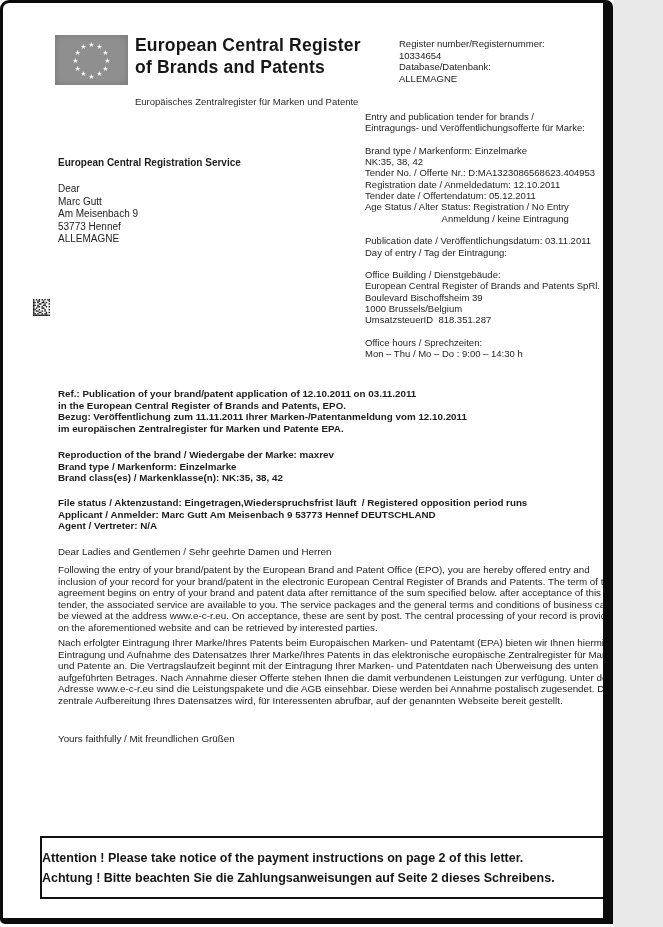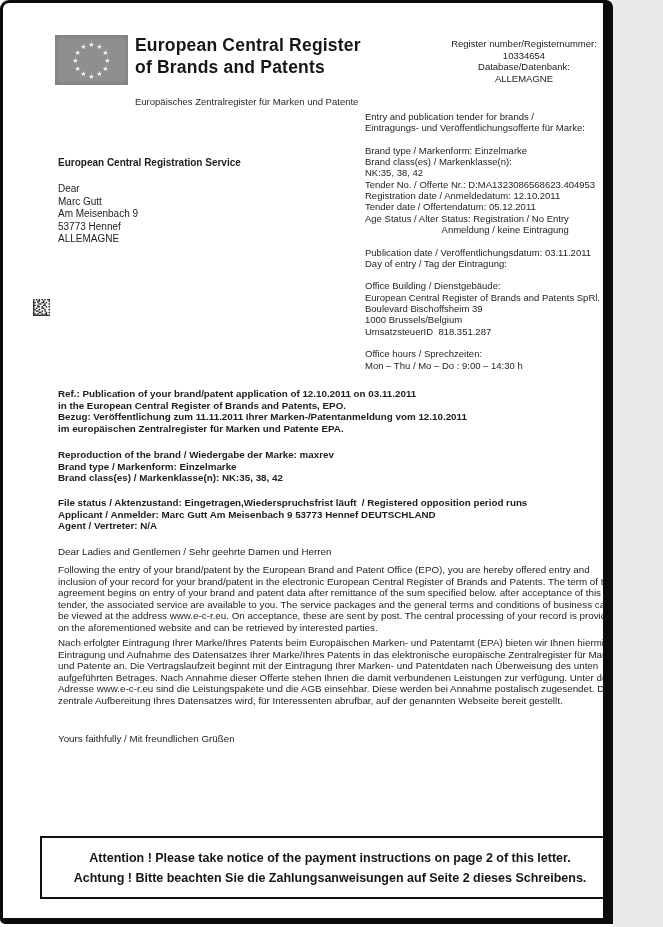--- a/index.html
+++ b/index.html
@@ -14,21 +14,21 @@
     border-radius:9px 7px 5px 5px;box-sizing:border-box;pointer-events:none;
   }
   .line{white-space:pre-wrap;min-height:1em;}
   
   .flag{position:absolute;left:55px;top:35px;width:73px;height:50px;background:#8f8f8f;
         box-shadow:inset 0 0 6px rgba(0,0,0,.18);}
   .flag .star{position:absolute;color:#f4f4f4;font-size:7px;line-height:7px;width:7px;height:7px;text-align:center;}
   .title-wrap{position:absolute;left:135px;top:34px;width:270px;}
   .title{font-size:17.5px;font-weight:bold;line-height:22px;color:#161616;letter-spacing:.2px;}
   .subtitle{margin-top:18px;font-size:9.5px;color:#2a2a2a;}
-  .register-info{position:absolute;left:399px;top:38px;width:250px;font-size:9.5px;line-height:11.6px;text-align:center;}
+  .register-info{position:absolute;left:399px;top:38px;width:250px;font-size:9.5px;line-height:11.6px;}
   
   .tender{position:absolute;left:365px;top:111px;width:288px;font-size:9.5px;line-height:11.3px;}
   
   .recipient{position:absolute;left:58px;top:157px;width:290px;font-size:10px;line-height:12.4px;}
   .recipient .svc{font-weight:bold;font-size:10px;margin-bottom:14px;}
   
   .barcode{position:absolute;left:33px;top:299px;width:17px;height:17px;}
   
   .block{position:absolute;left:58px;width:566px;font-size:9.8px;line-height:11.7px;}
   .bold{font-weight:bold;}
@@ -37,21 +37,21 @@
   .status-block{top:497px;}
   
   .salutation{position:absolute;left:58px;top:546px;width:566px;font-size:9.8px;}
   .para{position:absolute;left:58px;width:565px;font-size:9.8px;line-height:11.6px;text-align:left;}
   .para-en{top:564px;}
   .para-de{top:637px;}
   .closing{position:absolute;left:58px;top:733px;width:400px;font-size:9.8px;}
   
   .attention{
     position:absolute;left:40px;top:836px;width:580px;height:63px;
-    border:2px solid #111;box-sizing:border-box;text-align:center;
+    border:2px solid #111;box-sizing:border-box;
     display:flex;flex-direction:column;justify-content:center;gap:6px;
     font-size:12.5px;font-weight:bold;color:#161616;
   }
   .bottom-bar{position:absolute;left:8px;right:0;bottom:3px;height:6px;background:#0b0b0b;}
 </style>
 </head>
 <body>
 
 <div class="scan">
 
@@ -83,21 +83,20 @@
       <div class="line">10334654</div>
       <div class="line">Database/Datenbank:</div>
       <div class="line">ALLEMAGNE</div>
     </div>
 
   <div class="tender">
       <div class="line">Entry and publication tender for brands /</div>
       <div class="line">Eintragungs- und Veröffentlichungsofferte für Marke:</div>
       <div class="line">&nbsp;</div>
       <div class="line">Brand type / Markenform: Einzelmarke</div>
-      <div class="line">Brand class(es) / Markenklasse(n):</div>
       <div class="line">NK:35, 38, 42</div>
       <div class="line">Tender No. / Offerte Nr.: D:MA1323086568623.404953</div>
       <div class="line">Registration date / Anmeldedatum: 12.10.2011</div>
       <div class="line">Tender date / Offertendatum: 05.12.2011</div>
       <div class="line">Age Status / Alter Status: Registration / No Entry</div>
       <div class="line">                             Anmeldung / keine Eintragung</div>
       <div class="line">&nbsp;</div>
       <div class="line">Publication date / Veröffentlichungsdatum: 03.11.2011</div>
       <div class="line">Day of entry / Tag der Eintragung:</div>
       <div class="line">&nbsp;</div>

